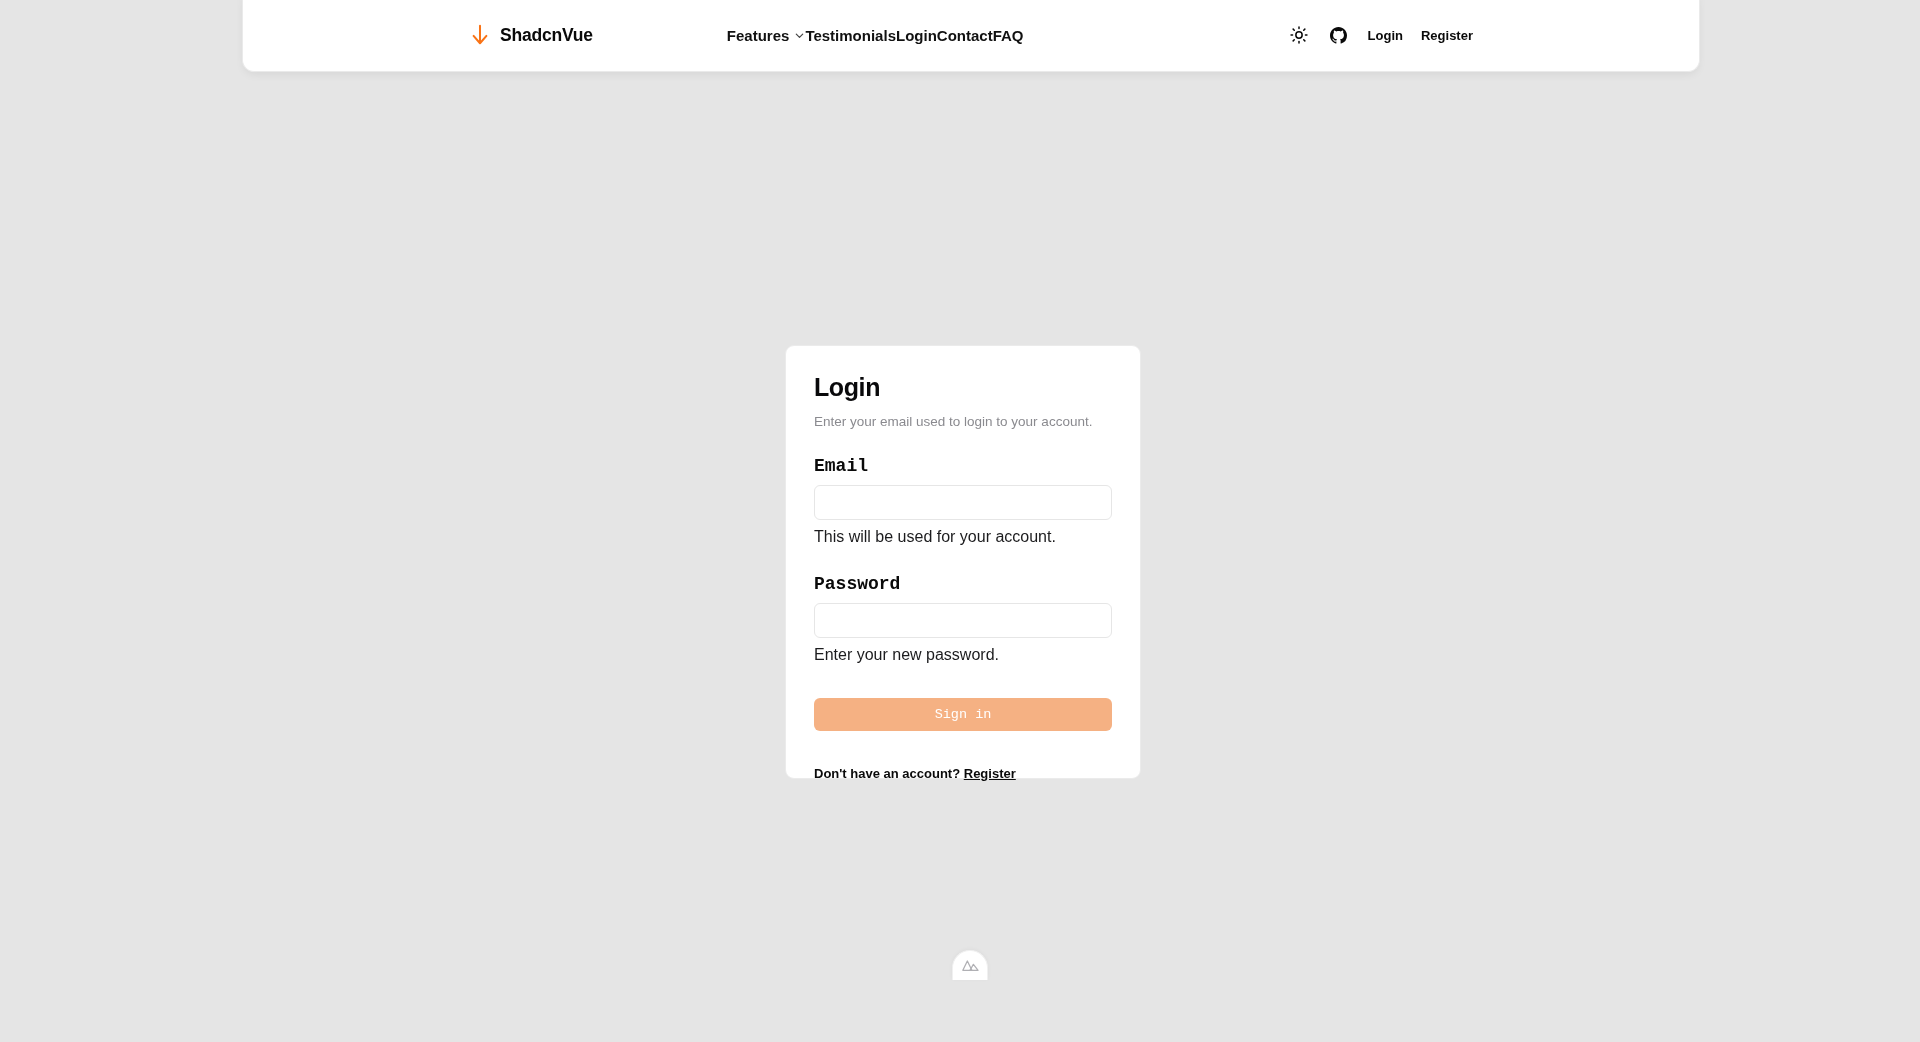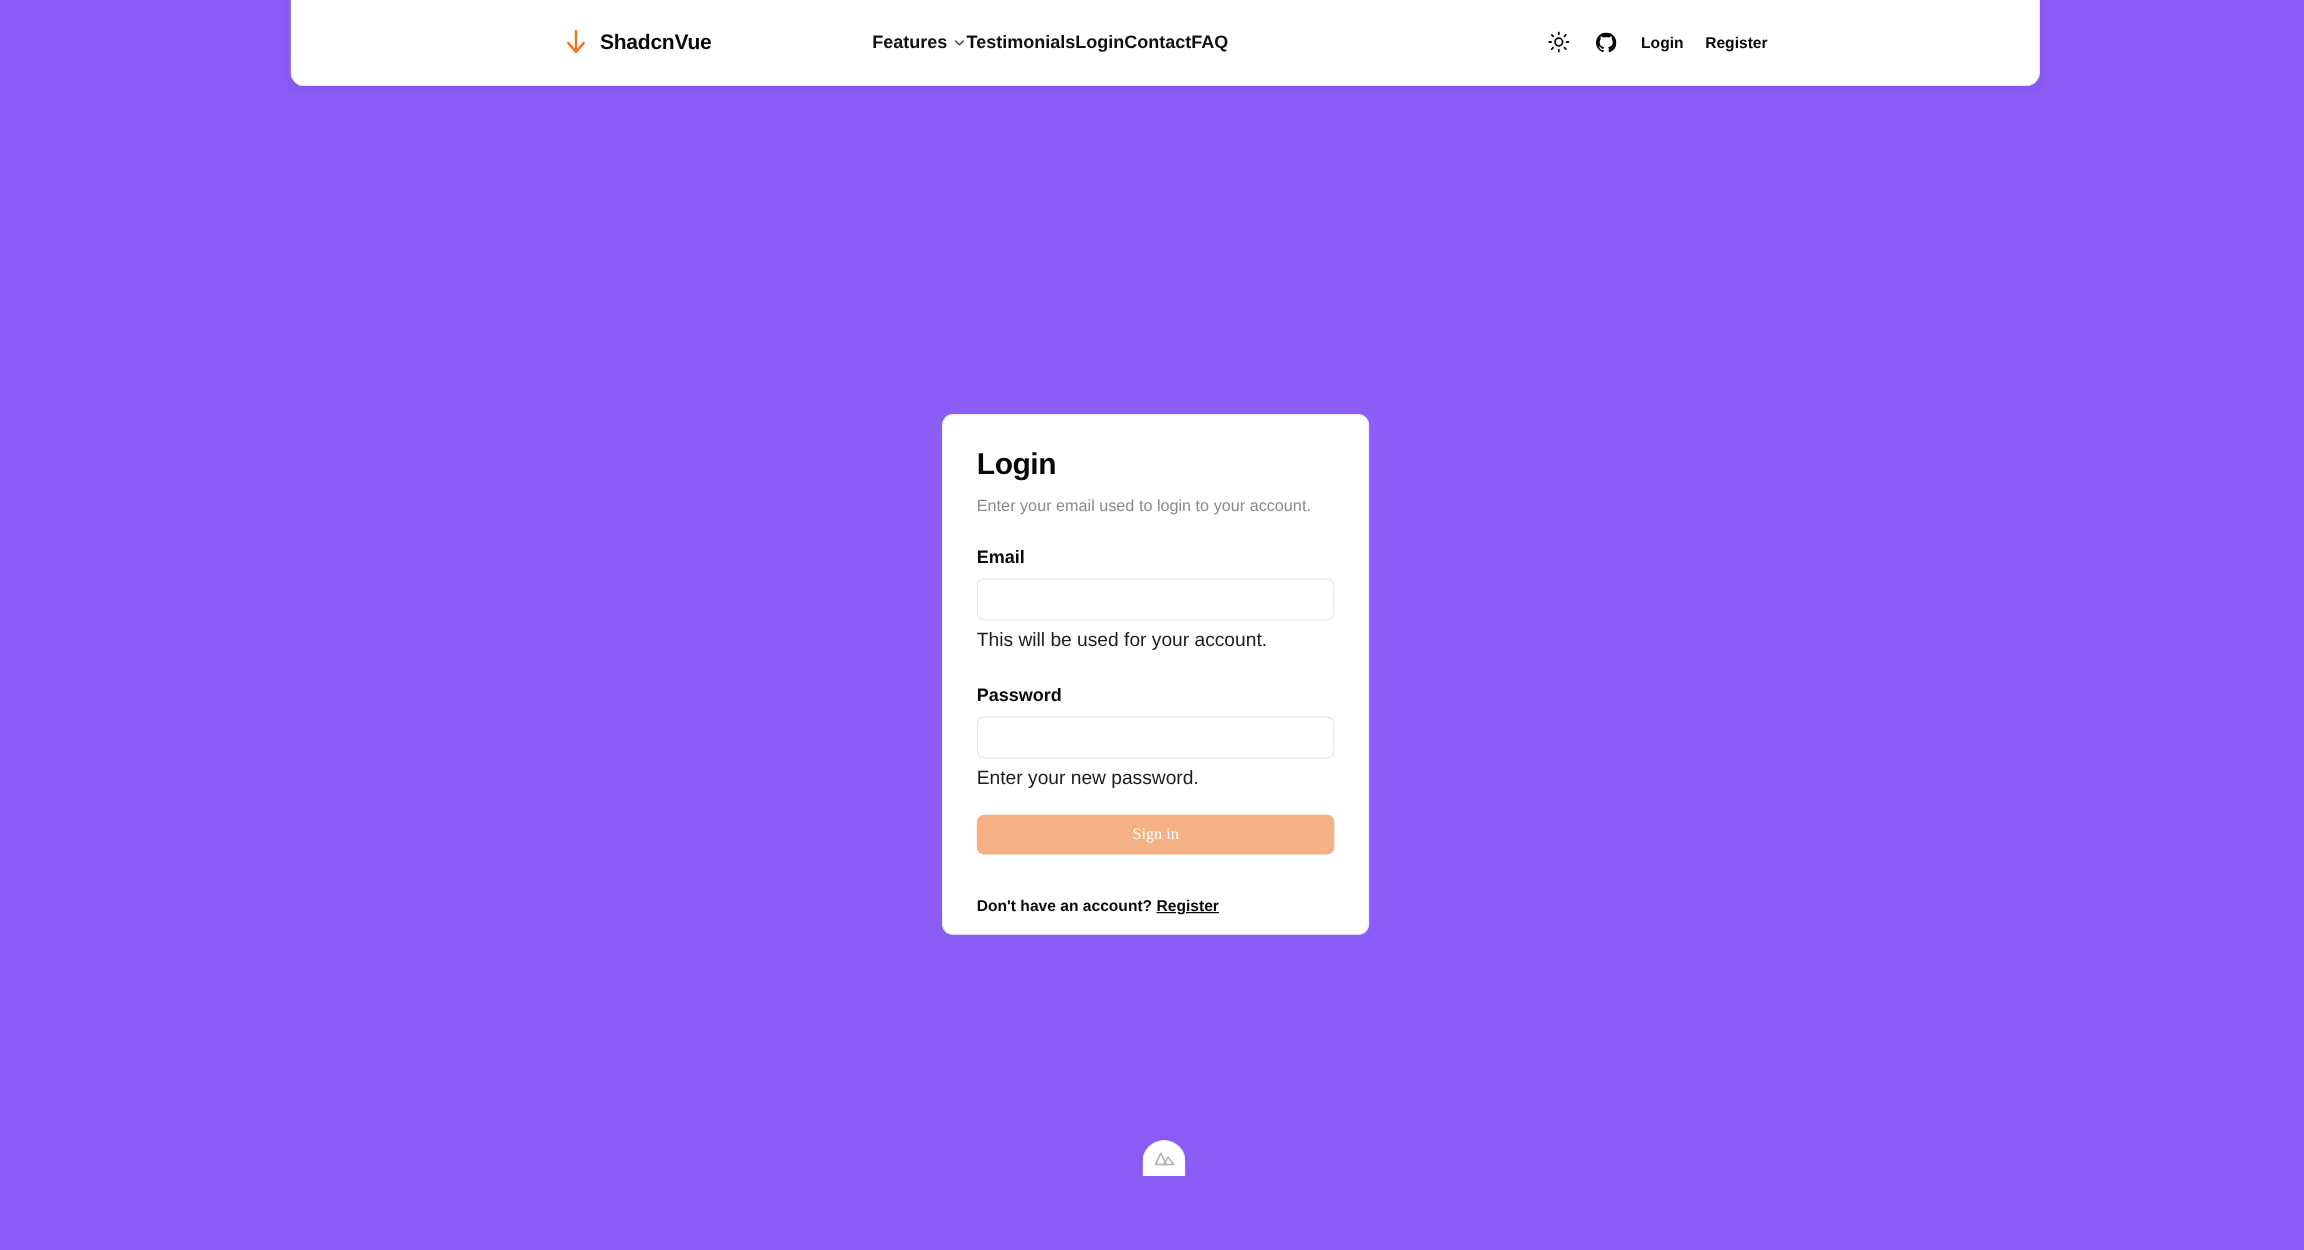--- a/index.html
+++ b/index.html
@@ -9,21 +9,21 @@
     height: 1042px;
     background: #ffffff;
     font-family: "Liberation Sans", sans-serif;
     overflow: hidden;
   }
 
   .page {
     position: relative;
     width: 1920px;
     height: 1042px;
-    background: #8b5cf6;
+    background: #e5e5e5;
   }
 
   
   .navbar {
     position: absolute;
     left: 242px;
     top: -8px;
     width: 1458px;
     height: 80px;
     background: #ffffff;
@@ -125,23 +125,24 @@
   .card-desc {
     font-size: 13.5px;
     color: #8a8a8f;
     margin-top: 11px;
     line-height: 1.3;
   }
 
   .field { margin-top: 26px; }
   .field-label {
     display: block;
-    font-size: 15px;
-    font-weight: bold;
-    color: #0a0a0a;
+    font-size: 18px;
+    font-weight: bold;
+    color: #0a0a0a;
+    font-family: Liberation Mono, monospace;
   }
   .field-input {
     display: block;
     width: 100%;
     height: 35px;
     margin-top: 9px;
     background: #ffffff;
     border: 1px solid #e6e6e6;
     border-radius: 6px;
     padding: 0 11px;
@@ -155,26 +156,26 @@
     font-size: 16px;
     color: #1c1c1e;
     margin-top: 7px;
     line-height: 1.3;
   }
 
   .signin-btn {
     display: block;
     width: 100%;
     height: 33px;
-    margin-top: 19px;
+    margin-top: 32px;
     background: #f5b183;
     border: none;
     border-radius: 6px;
     color: #ffffff;
-    font-family: Liberation Serif, serif;
+    font-family: Liberation Mono, monospace;
     font-size: 13.5px;
     font-weight: normal;
     cursor: pointer;
   }
 
   .card-footer {
     margin-top: 35px;
     text-align: left;
     font-size: 13px;
     font-weight: bold;

